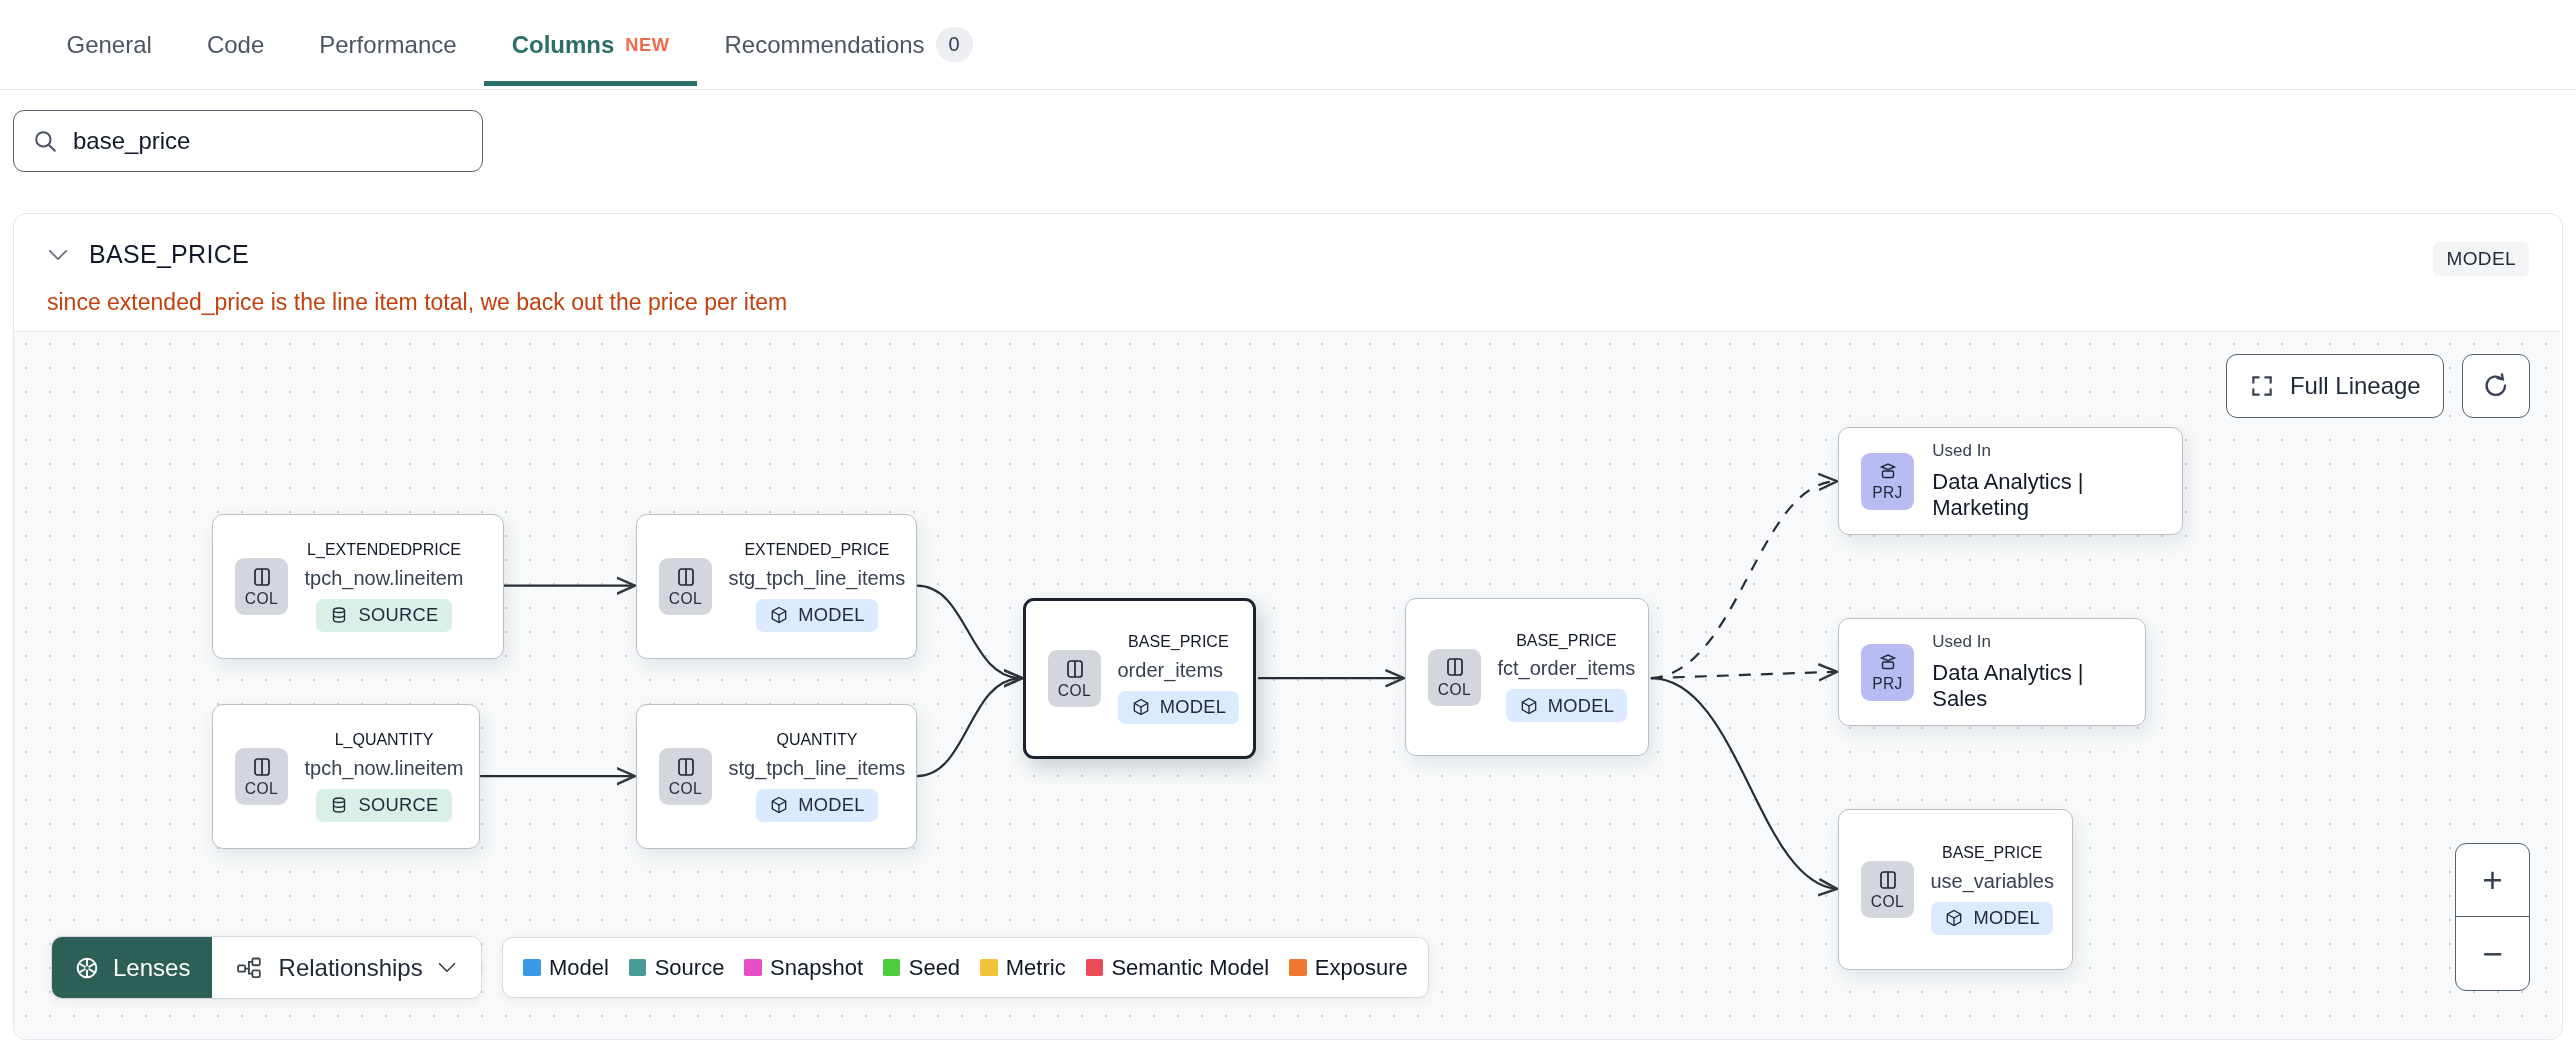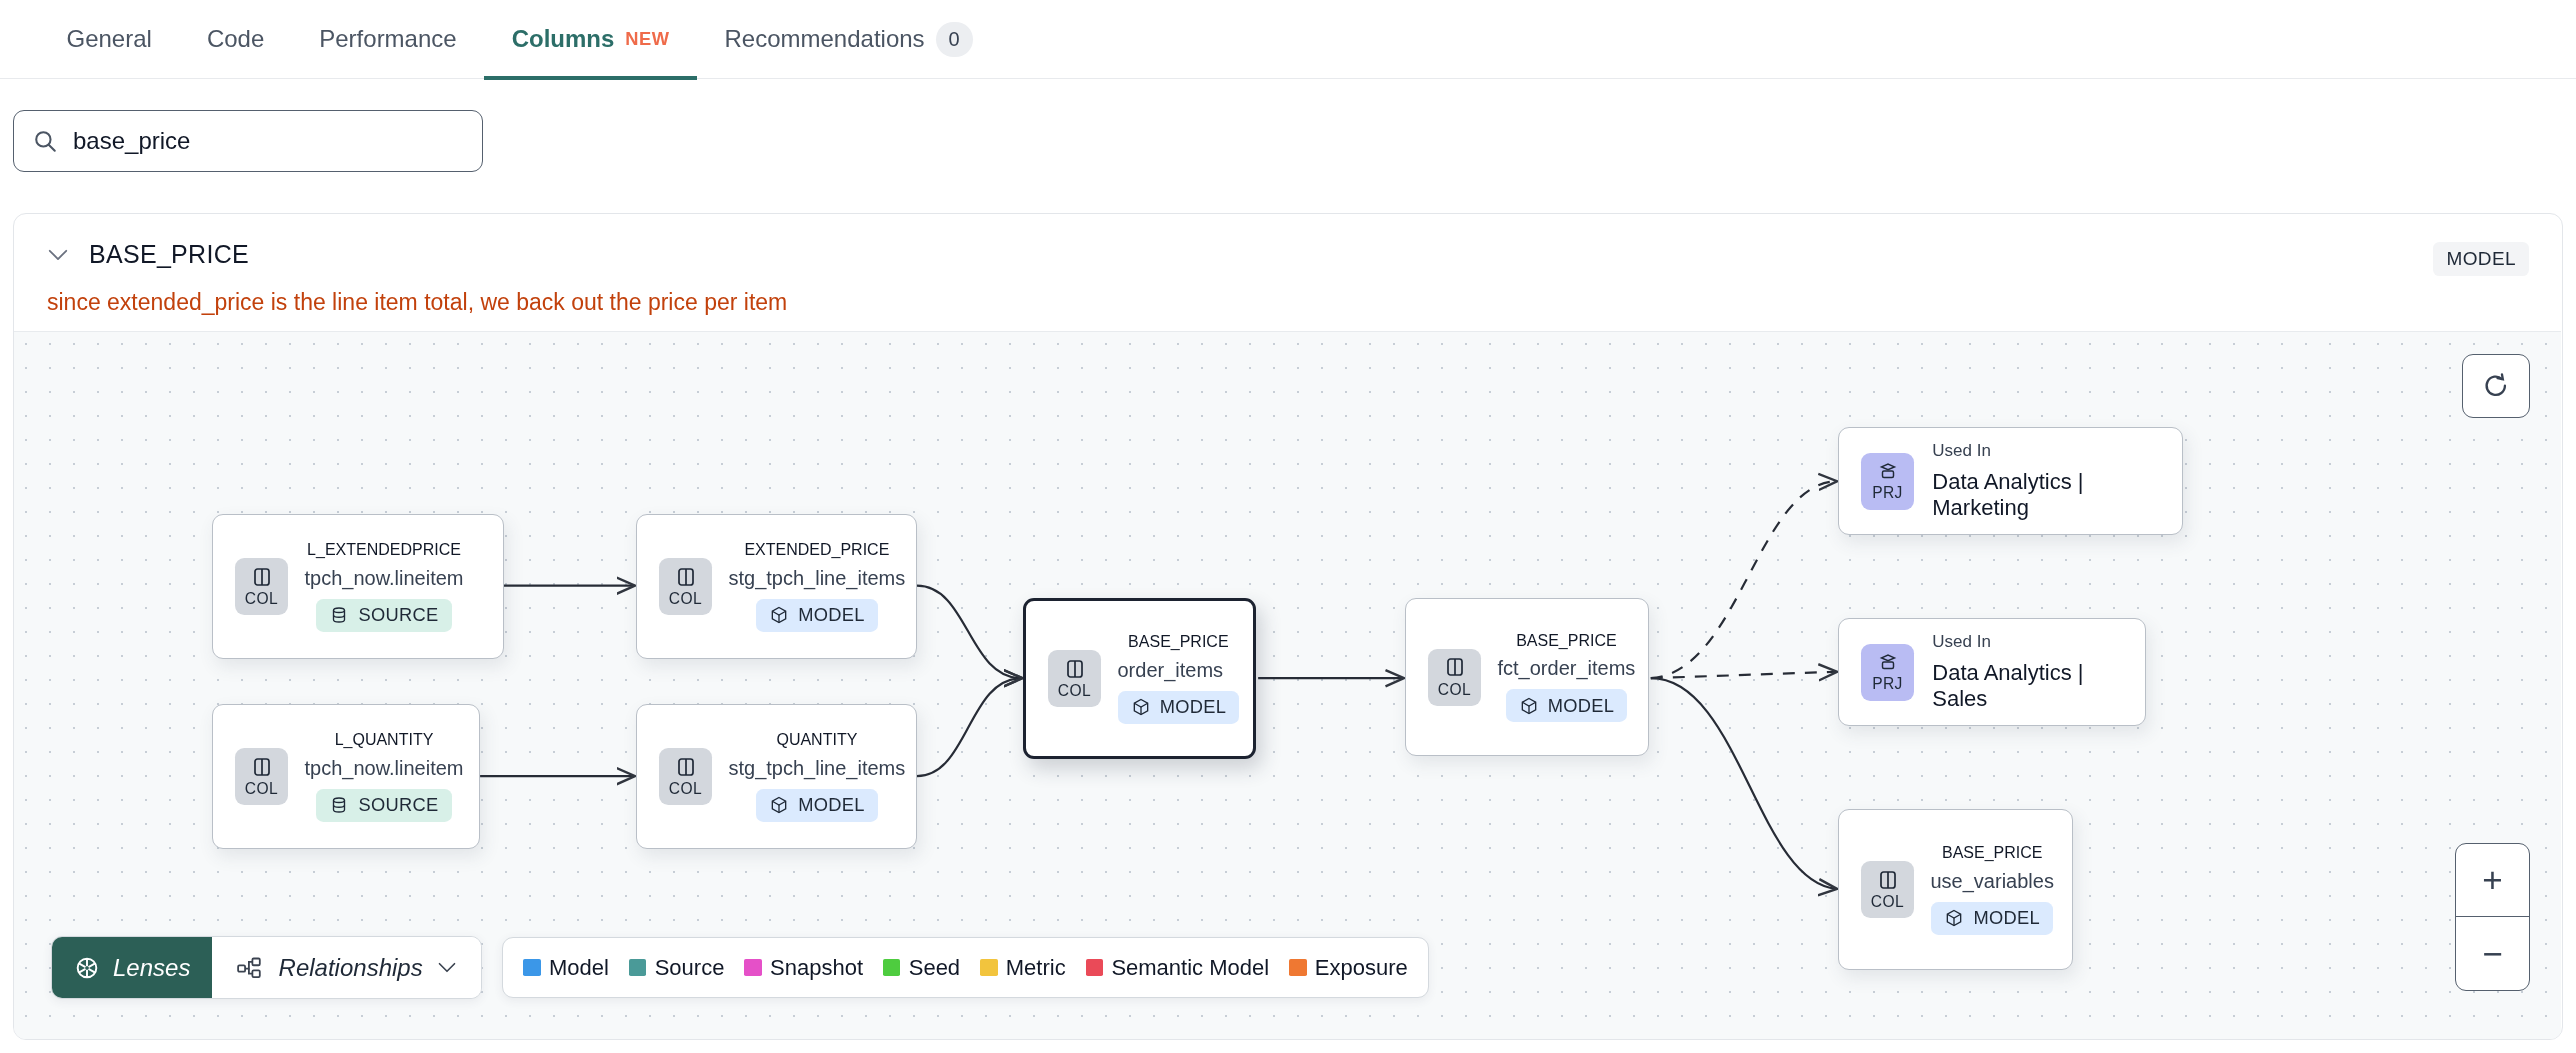--- a/index.html
+++ b/index.html
@@ -6,21 +6,21 @@
   html, body {
     width: 2576px; height: 1053px;
     font-family: "Liberation Sans", sans-serif;
     background: #ffffff;
     overflow: hidden;
   }
 
   
   .tabbar {
     position: absolute; left: 0; top: 0;
-    width: 2576px; height: 79px;
+    width: 2576px; height: 90px;
     border-bottom: 1.8px solid #e8eaed;
     display: flex; align-items: center;
   }
   .tab {
     position: relative;
     height: 79px;
     display: flex; align-items: center; gap: 11px;
     padding: 0 27.5px;
     font-size: 24px;
     color: #4b5563;
@@ -204,21 +204,20 @@
   .bottombar {
     position: absolute; left: 37px; bottom: 40px;
     display: flex; align-items: center; gap: 20px;
   }
   .lenses-group {
     display: flex; align-items: flex-end;
     border: 1.8px solid #d4d9de; border-radius: 11px;
     overflow: hidden;
     background: #fff;
     box-shadow: 0 2.8px 9.2px rgba(60,70,85,.08);
-    font-style: italic;
   }
   .lenses-btn {
     background: #2c5f56; color: #fff;
     display: flex; align-items: center; gap: 13px;
     padding: 0 22px; height: 61px;
     font-size: 24px; cursor: pointer;
   }
   .rel-btn {
     background: #fff; color: #1f2937;
     display: flex; align-items: center; gap: 14.7px;
@@ -496,20 +495,31 @@
                 <path d="M4,7.5 L12,12 L20,7.5"></path>
                 <line x1="12" y1="12" x2="12" y2="21"></line>
             </svg>
             <span>MODEL</span>
           </span>
         </div>
       </div>
     </div>
 
     <div class="ctrl-topright">
+      <div class="btn-outline">
+        <span>
+          <svg width="26" height="26" viewBox="0 0 24 24" fill="none" stroke="#374151" stroke-width="2" stroke-linecap="round">
+            <polyline points="4,9 4,4 9,4"></polyline>
+              <polyline points="15,4 20,4 20,9"></polyline>
+            <polyline points="20,15 20,20 15,20"></polyline>
+              <polyline points="9,20 4,20 4,15"></polyline>
+          </svg>
+        </span>
+        <span>Full Lineage</span>
+      </div>
       <div class="btn-icon-only">
         <span>
           <svg width="27.5" height="27.5" viewBox="0 0 24 24" fill="none" stroke="#374151" stroke-width="2" stroke-linecap="round">
             <path d="M20,12 a8,8 0 1,1 -2.6,-5.9"></path>
               <polyline points="13.6,5.4 18.2,6.4 17.4,2"></polyline>
           </svg>
         </span>
       </div>
     </div>
 

